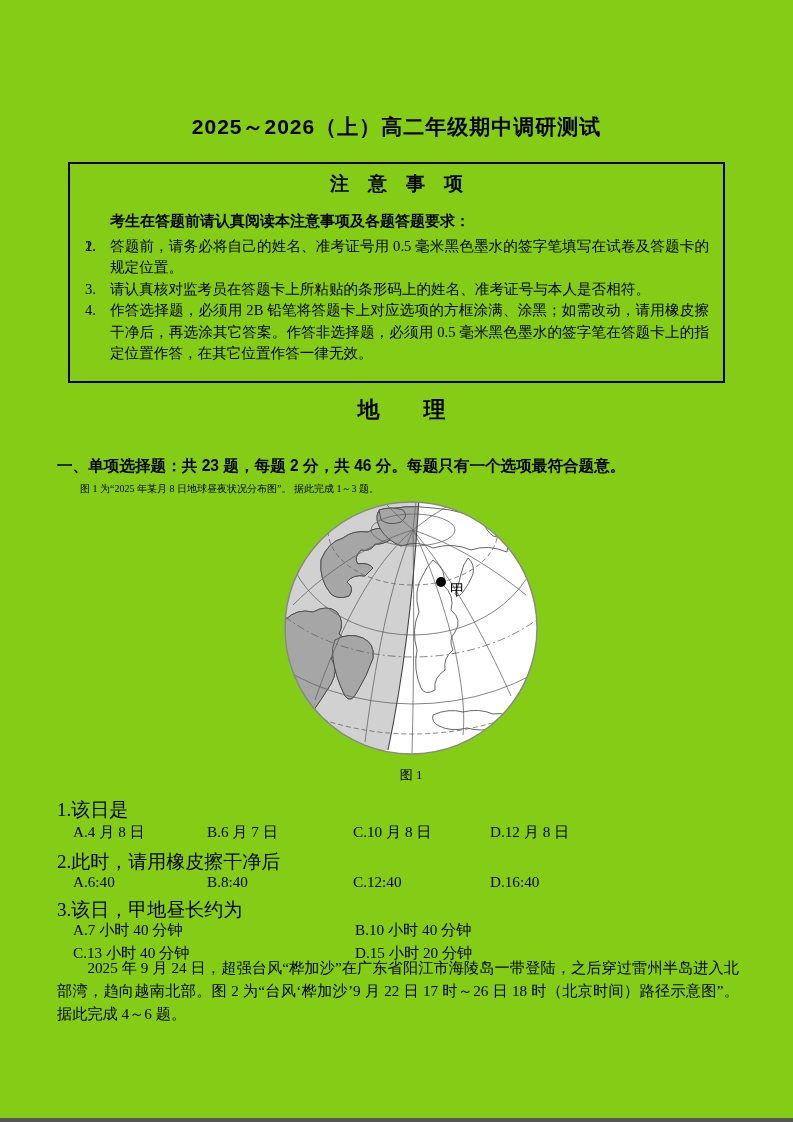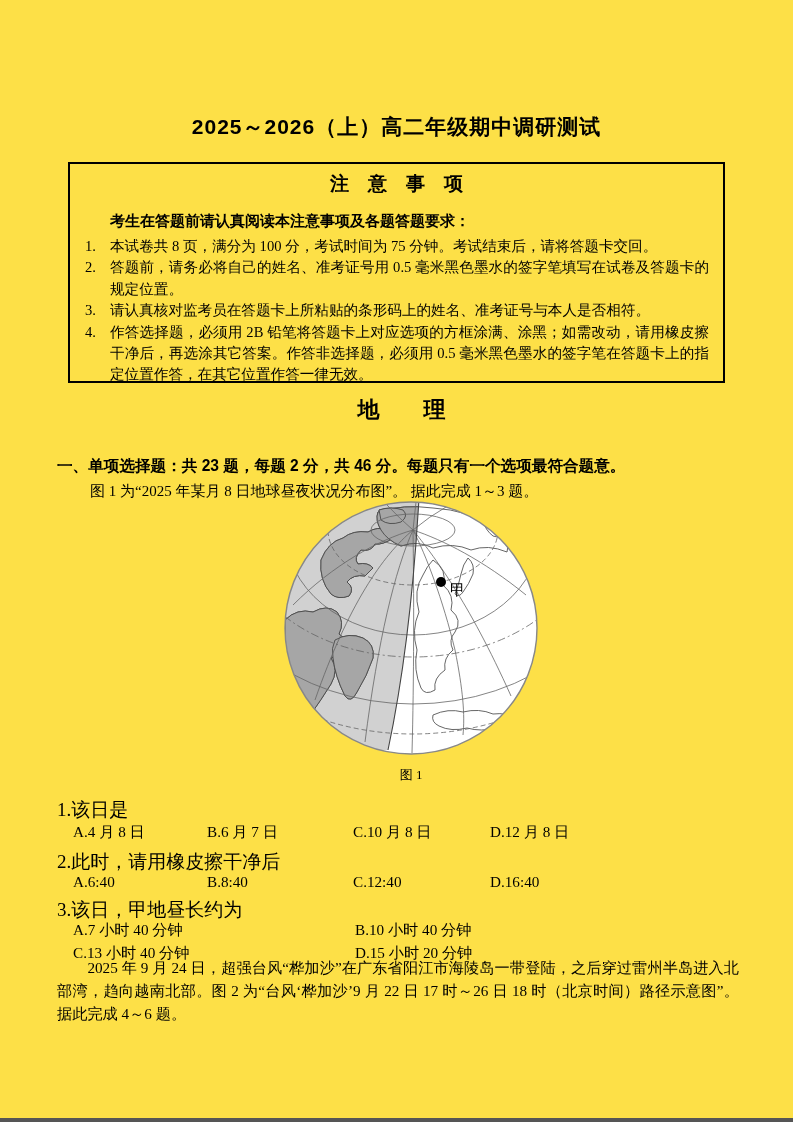--- a/index.html
+++ b/index.html
@@ -1,18 +1,18 @@
 <!DOCTYPE html>
 <html><head>
 <meta charset="utf-8">
 <style>
   html,body{margin:0;padding:0;background:#e8e8e8;}
   .page{
     position:relative; width:793px; height:1122px; margin:0 auto;
-    background:#fde047; color:#000;
+    background:#84cc16; color:#000;
     font-family:"Liberation Serif","DejaVu Serif",serif;
     overflow:hidden;
   }
   .sans{font-family:"Liberation Sans","DejaVu Sans",sans-serif;}
   .page-title{
     position:absolute; top:113px; left:0; right:0;
     text-align:center; font-weight:bold; font-size:21px; letter-spacing:1px;
   }
   .notice-box{
     position:absolute; left:68px; top:162px; width:653px; height:217px;
@@ -33,21 +33,21 @@
   .subject-heading{
     position:absolute; top:395px; left:0; right:0;
     text-align:center; font-weight:bold; font-size:22px;margin-left:10px;
   }
   .section-heading{
     position:absolute; left:57px; top:456px; width:690px;
     font-weight:bold; font-size:15.6px;
   }
   .q-intro{
     position:absolute; left:60px; top:482px; width:650px;
-    font-size:15px; text-indent:2em;
+    font-size:10px; text-indent:2em;
   }
   .figure-wrap{position:absolute; left:283px; top:500px; width:256px; height:256px;}
   .figure-caption{
     position:absolute; left:283px; top:766px; width:256px;
     text-align:center; font-size:13px;
   }
   .stem{position:absolute; left:57px; font-size:19px;}
   .opt{position:absolute; font-size:15.2px; white-space:nowrap;}
   .para{
     position:absolute; left:57px; top:956px; width:682px;
@@ -61,21 +61,20 @@
 <div class="page">
 
   <div class="page-title sans">2025～2026（上）高二年级期中调研测试</div>
 
   <div class="notice-box">
     <div class="notice-heading sans">注　意　事　项</div>
     <div class="notice-intro">考生在答题前请认真阅读本注意事项及各题答题要求：</div>
     <ul class="notice-list">
       <li>
         <span class="num">1.</span>
-        <span>本试卷共 8 页，满分为 100 分，考试时间为 75 分钟。考试结束后，请将答题卡交回。</span>
       </li>
       <li>
         <span class="num">2.</span>
         <span>答题前，请务必将自己的姓名、准考证号用 0.5 毫米黑色墨水的签字笔填写在试卷及答题卡的规定位置。</span>
       </li>
       <li>
         <span class="num">3.</span>
         <span>请认真核对监考员在答题卡上所粘贴的条形码上的姓名、准考证号与本人是否相符。</span>
       </li>
       <li>

